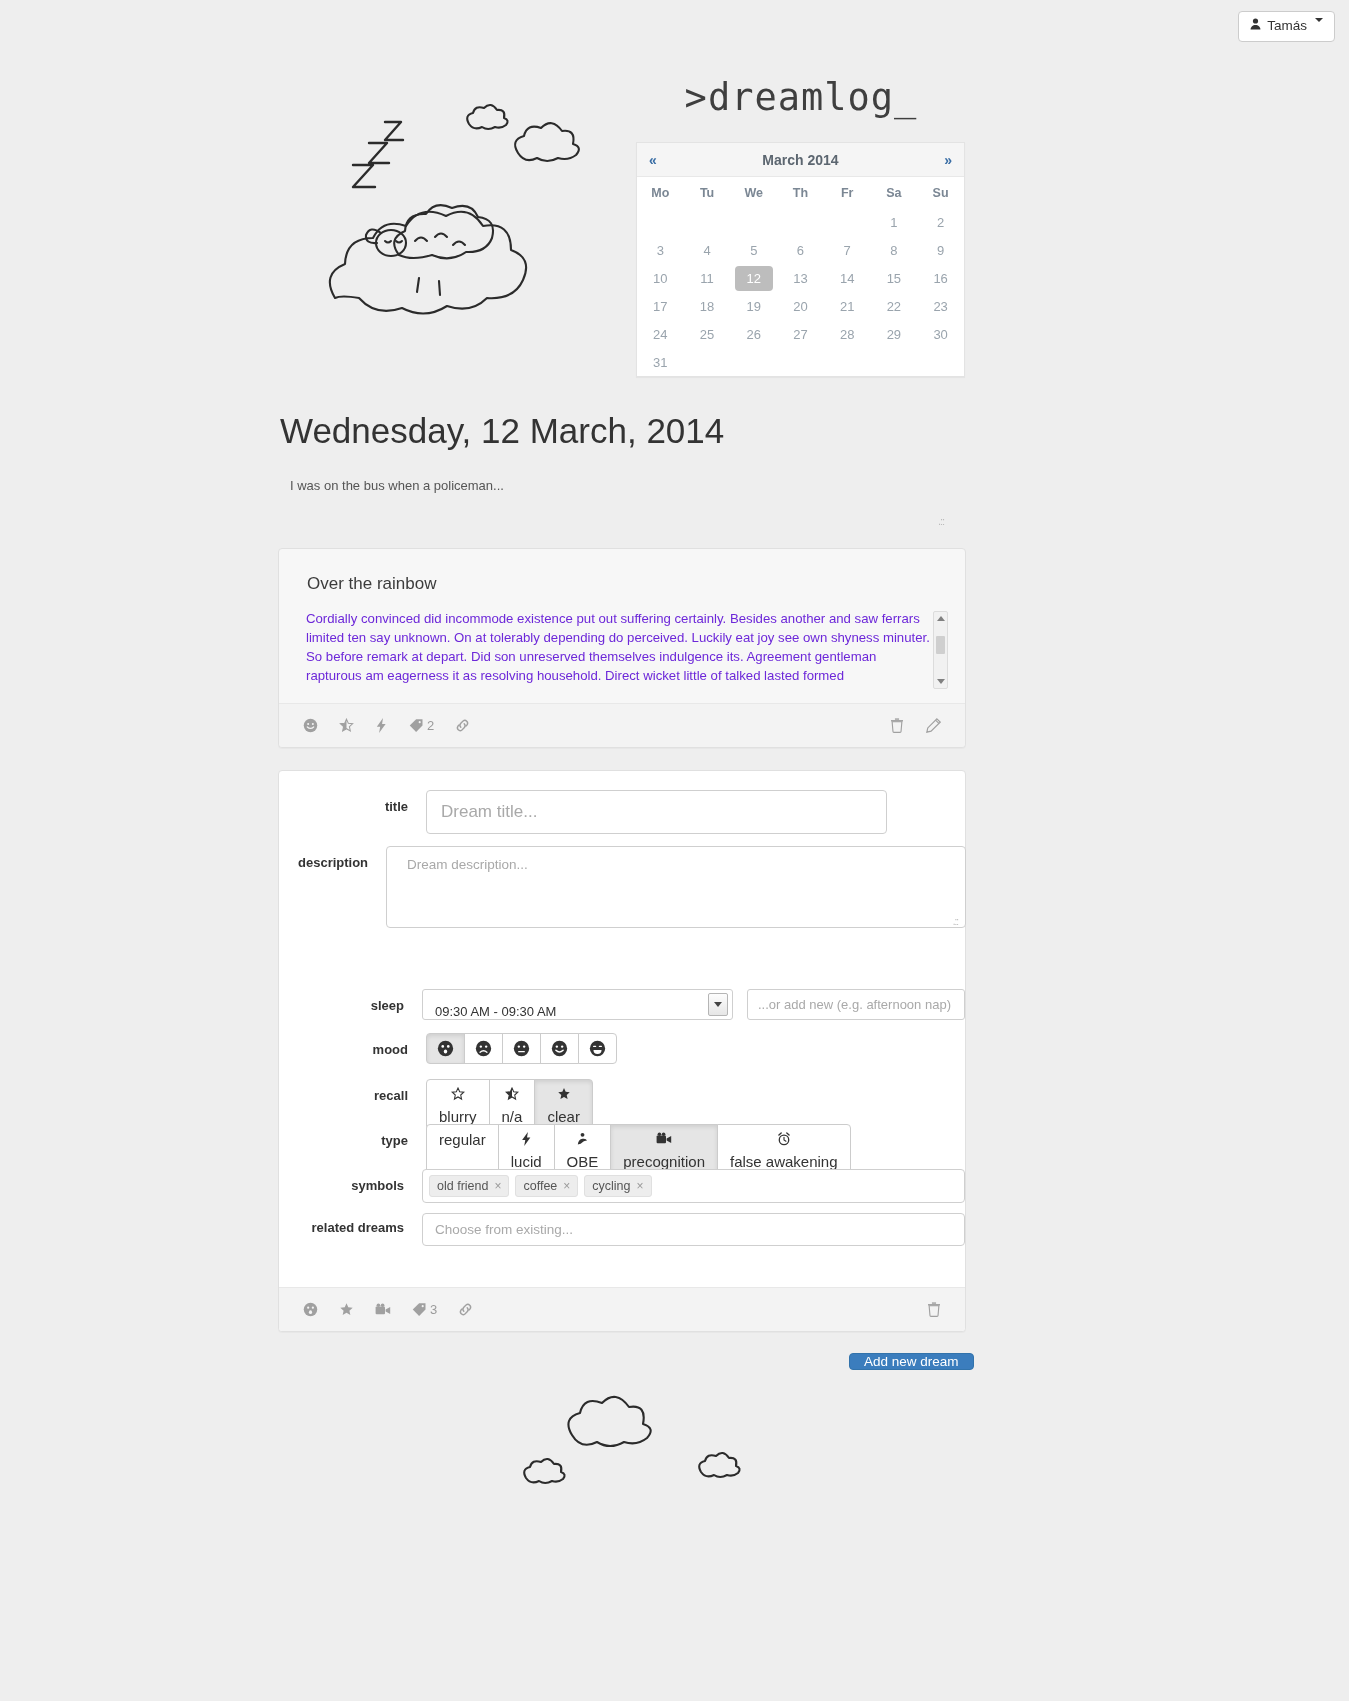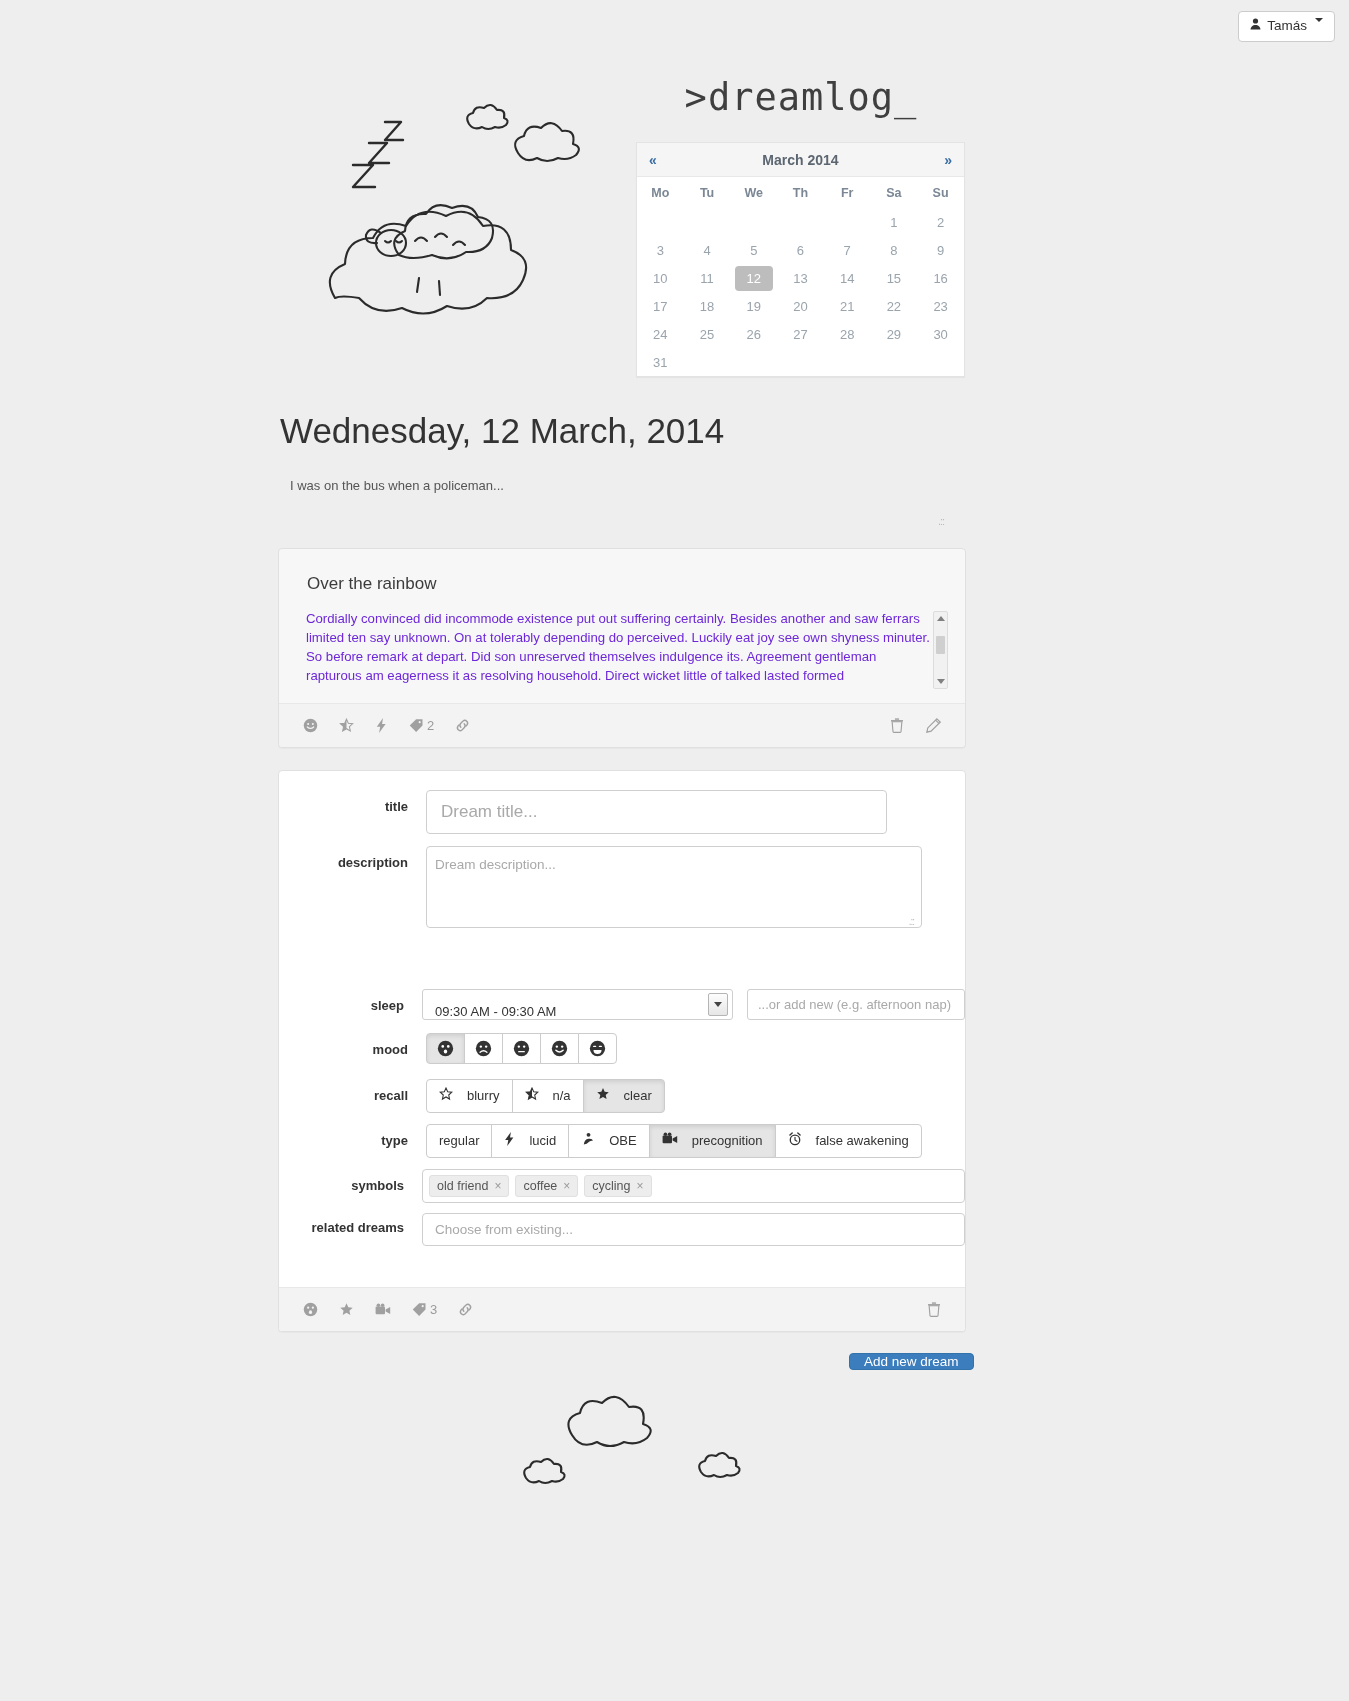--- a/index.html
+++ b/index.html
@@ -211,21 +211,21 @@
     border-radius: 4px;
     background: #fff;
     font-size: 15px;
     color: #999;
     padding: 9px 12px;
     font-family: "Liberation Sans", sans-serif;
     outline: none;
   }
   .inp::placeholder { color: #a9a9a9; }
   .inp-title { width: 461px; font-size: 17px; padding: 11px 14px; }
-  .inp-desc { width: 496px; height: 82px; resize: none; font-size: 13.5px; padding: 10px 8px; }
+  .inp-desc { width: 580px; height: 82px; resize: none; font-size: 13.5px; padding: 10px 20px; }
   .inp-notes { width: 543px; font-size: 13.5px; padding: 9px 12px; }
   .ta-grip {
     position: absolute; right: 8px; bottom: 5px;
     font-size: 10px; color: #bbb; letter-spacing: -1px;
   }
 
   .select-box {
     width: 311px; height: 31px;
     border: 1px solid #cfcfcf; border-radius: 3px;
     background: #fff;
@@ -250,28 +250,29 @@
   .inp-newsleep {
     width: 218px; height: 31px; font-size: 13px; padding: 6px 10px;
     border-radius: 3px; margin-left: 14px;
   }
 
   
   .btn-group { display: inline-flex; }
   .bgbtn {
     border: 1px solid #cccccc;
     background: #ffffff;
-    font-size: 13px;
+    font-size: 15px;
     color: #333;
     padding: 7px 12px;
     margin-left: -1px;
-    display: inline-flex; align-items: center; gap: 14px;
+    display: inline-flex; align-items: center; gap: 5px;
     cursor: pointer;
     line-height: 16px;
     font-family: "Liberation Sans", sans-serif;
+    flex-direction: column;
   }
   .bgbtn:first-child { margin-left: 0; border-radius: 4px 0 0 4px; }
   .bgbtn:last-child { border-radius: 0 4px 4px 0; }
   .bgbtn.active { background: #e5e5e5; box-shadow: inset 0 2px 4px rgba(0,0,0,.10); }
   .mood-btn { padding: 6px 10px; }
   .mood-btn svg { display: block; }
 
   
   .tags-input {
     width: 543px;

